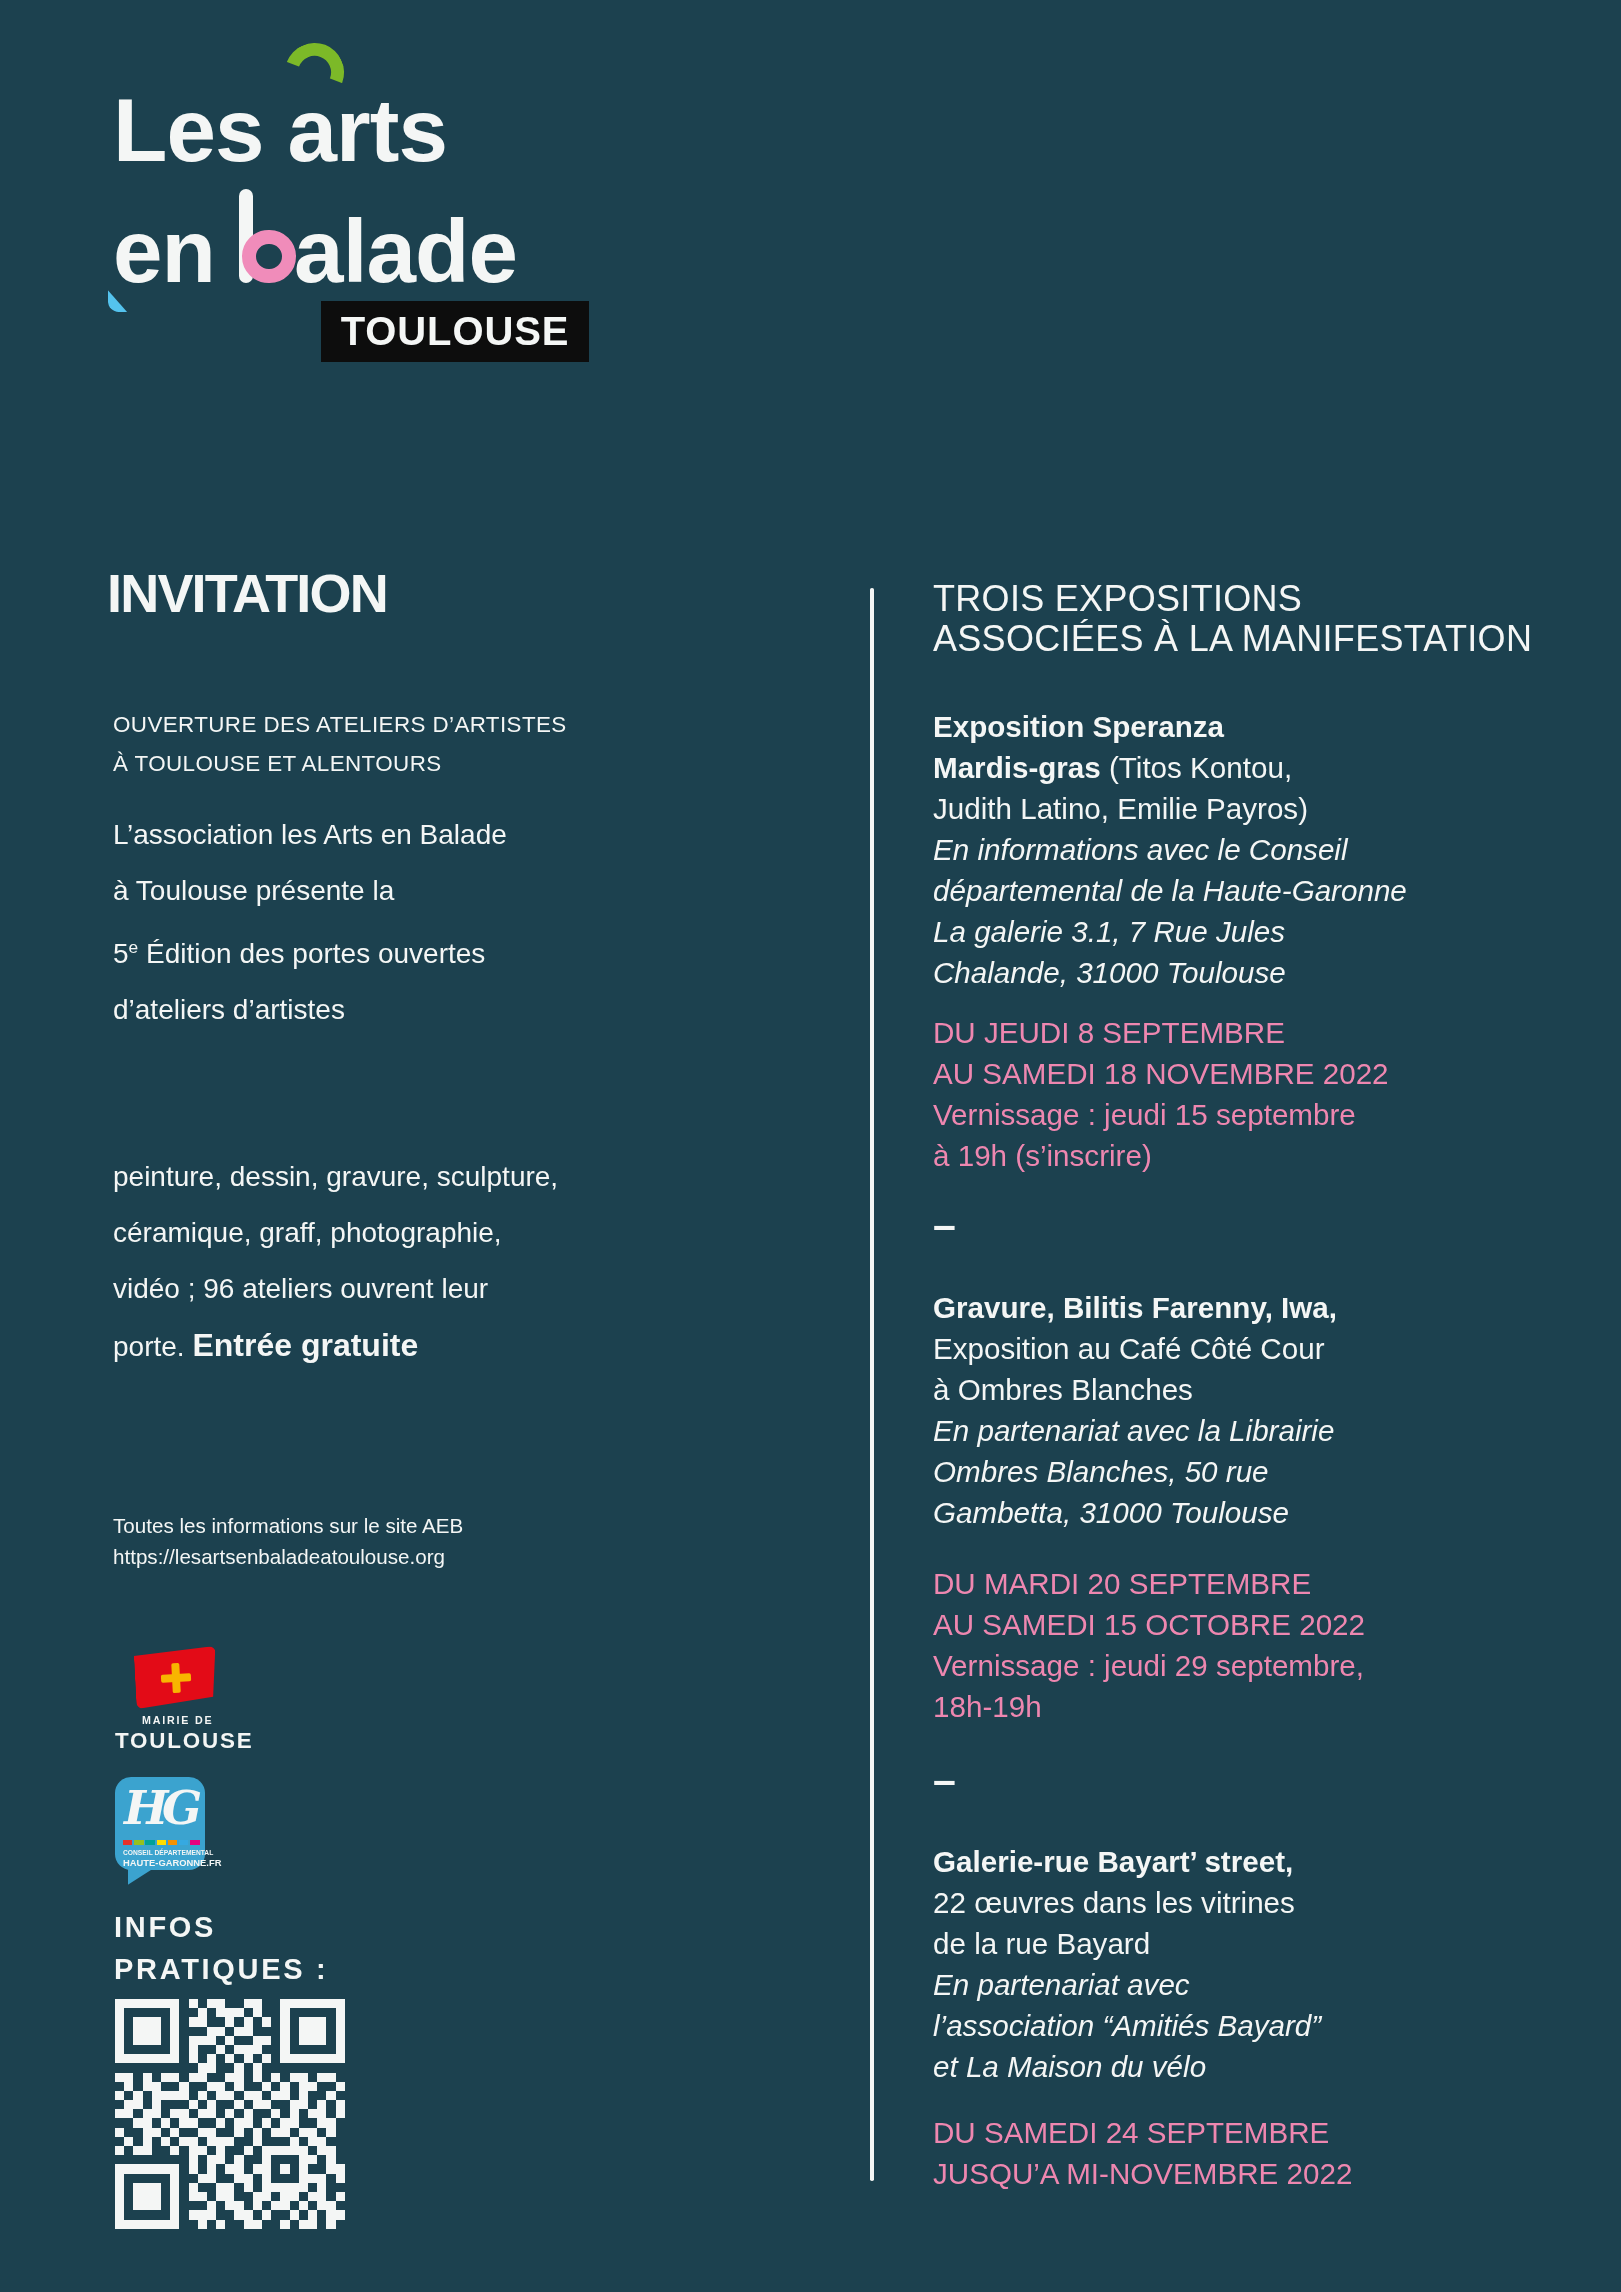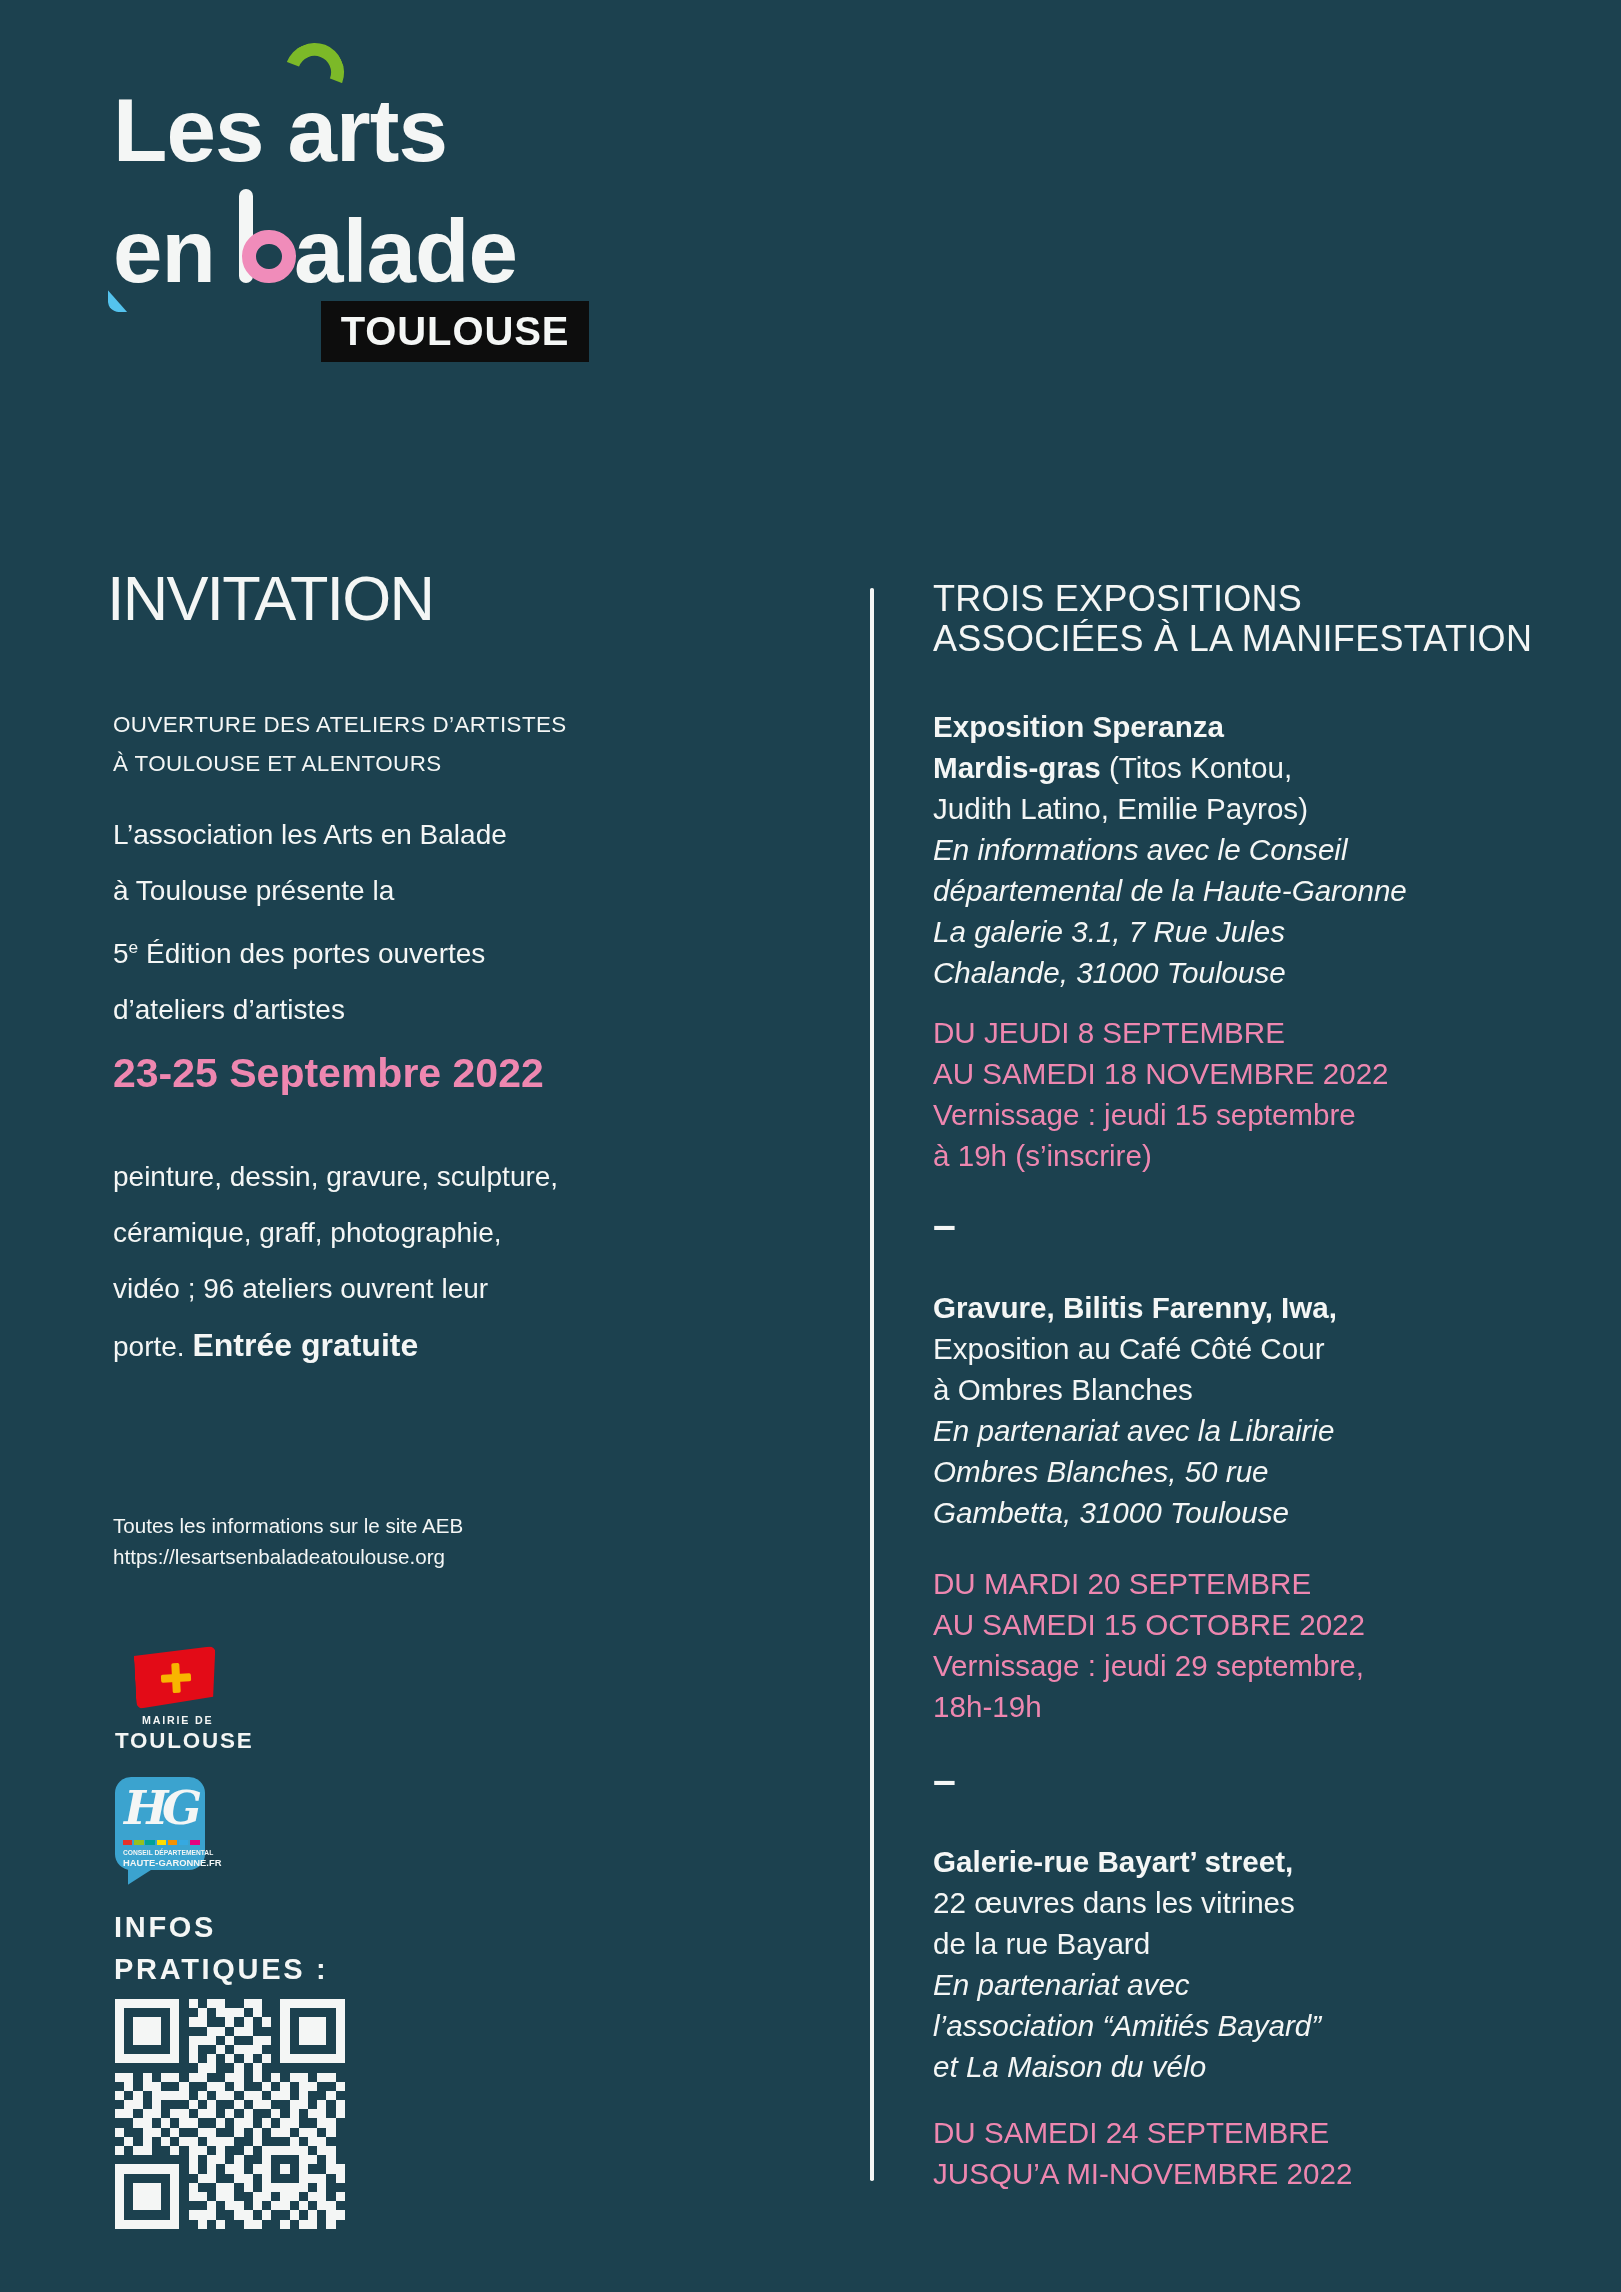--- a/index.html
+++ b/index.html
@@ -21,21 +21,21 @@
        border-radius:50%;transform:rotate(-24deg)}
   .e-accent{position:absolute;left:-0.06em;bottom:0.00em;width:0.28em;height:0.28em;background:var(--logo-blue);
        clip-path:polygon(0 12%,78% 100%,0 100%);border-bottom-left-radius:0.12em}
   .b-compose{position:relative;display:inline-block;width:0.62em;height:1em}
   .b-stem{position:absolute;left:0;bottom:-0.01em;width:0.155em;height:1.05em;background:var(--text);border-radius:0.08em}
   .b-bowl{position:absolute;right:-0.02em;bottom:-0.015em;width:0.60em;height:0.60em;box-sizing:border-box;
        border:0.165em solid var(--logo-pink);border-radius:50%}
   .badge{position:absolute;left:321px;top:301px;background:var(--badge-bg);color:var(--text);
        padding:8px 19.7px;font-size:40px;font-weight:bold;letter-spacing:0.9px}
   
-  .title{position:absolute;left:107px;top:562px;font-size:63px;font-weight:normal;letter-spacing:-1.8px}
+  .title{position:absolute;left:107px;top:562px;font-size:54px;font-weight:bold;letter-spacing:-1.8px}
   .subtitle{position:absolute;left:113px;top:705px;font-size:22.4px;line-height:39px;letter-spacing:0.4px}
   .intro{position:absolute;left:113px;top:807px;font-size:28px;line-height:56px}
   .intro .sup{font-size:.62em;vertical-align:super}
   .date-range{margin-top:12.5px;font-size:41px;line-height:45px;font-weight:bold;color:var(--pink)}
   .bodytxt{position:absolute;left:113px;top:1149px;font-size:28px;line-height:56px}
   .bodytxt b{font-size:32px}
   .info{position:absolute;left:113px;top:1510px;font-size:20.6px;line-height:31px}
   .line{white-space:pre-wrap}
   
   .mairie{position:absolute;left:115px;top:1648px;width:206px}
@@ -90,21 +90,20 @@
   <div class="subtitle">
     <div class="line">OUVERTURE DES ATELIERS D’ARTISTES</div>
     <div class="line">À TOULOUSE ET ALENTOURS</div>
   </div>
 
   <div class="intro">
     <div class="line">L’association les Arts en Balade</div>
     <div class="line">à Toulouse présente la</div>
     <div class="line"><span>5</span><span class="sup">e</span><span> Édition des portes ouvertes</span></div>
     <div class="line">d’ateliers d’artistes</div>
-    <div class="date-range">23-25 Septembre 2022</div>
   </div>
 
   <div class="bodytxt">
     <div class="line">peinture, dessin, gravure, sculpture,</div>
     <div class="line">céramique, graff, photographie,</div>
     <div class="line">vidéo ; 96 ateliers ouvrent leur</div>
     <div class="line"><span>porte. </span><b>Entrée gratuite</b></div>
   </div>
 
   <div class="info">

